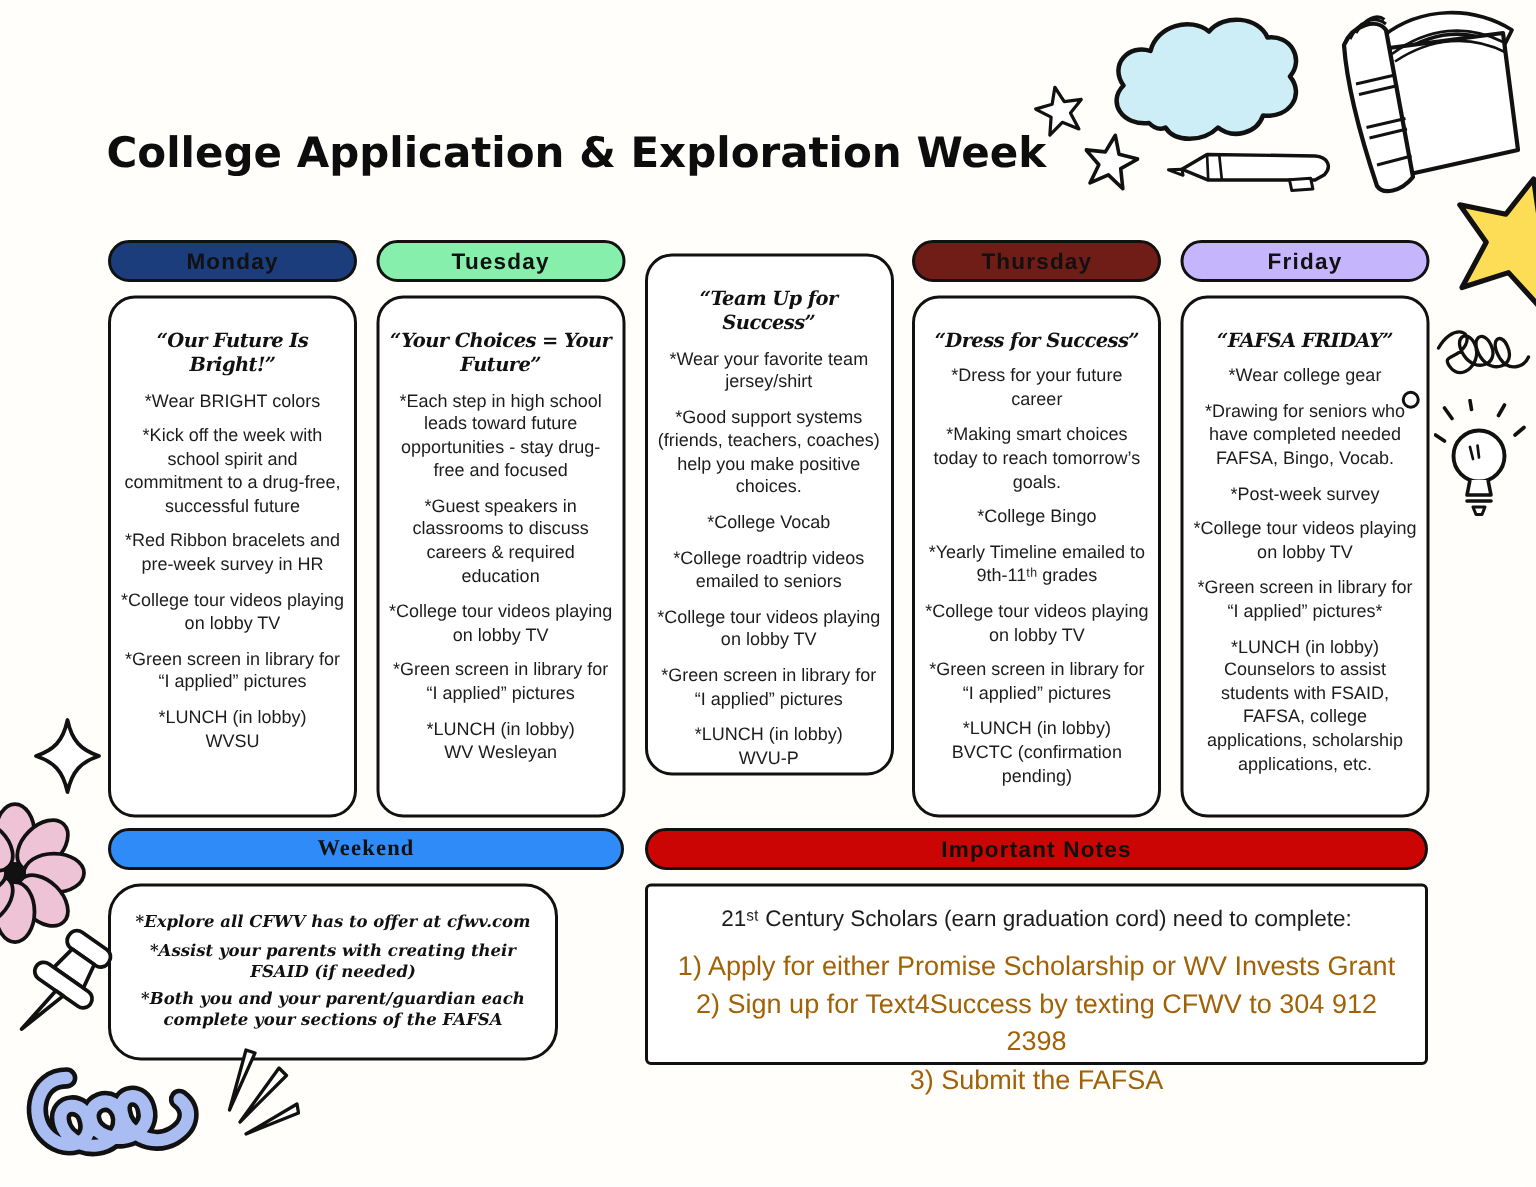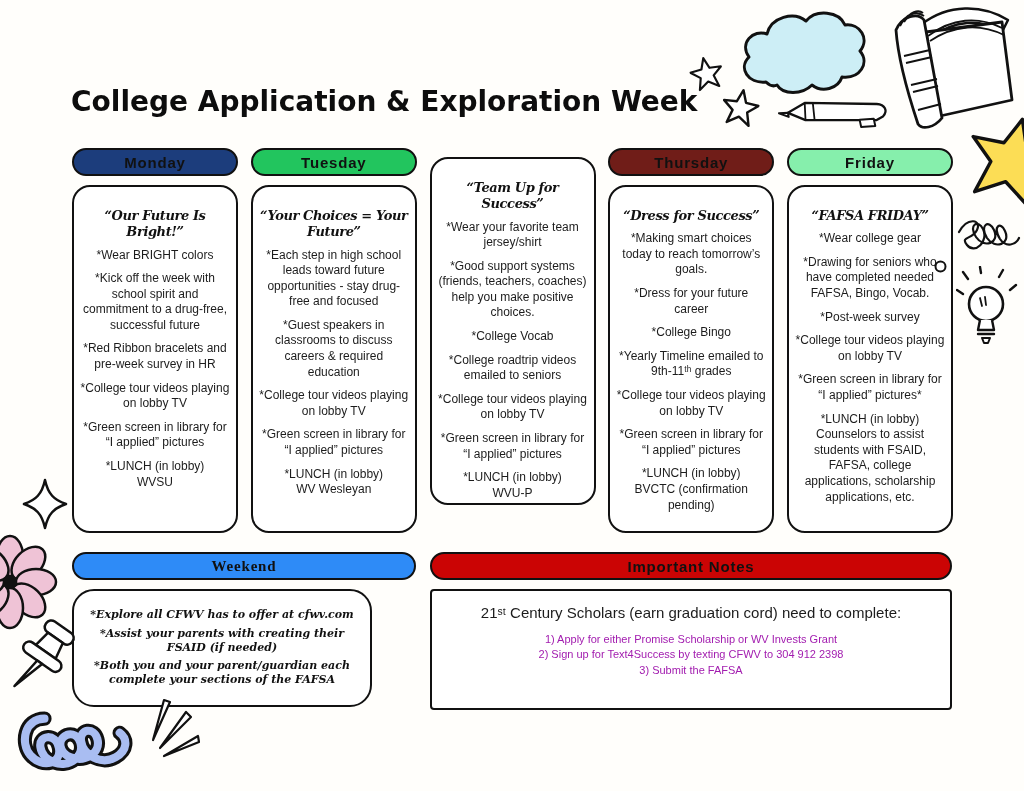--- a/index.html
+++ b/index.html
@@ -6,21 +6,21 @@
   .poster{
     position:relative;width:1024px;height:791px;background:#fffefb;overflow:hidden;
     font-family:"Liberation Sans",sans-serif;color:#161616;
   }
   .title{
     position:absolute;left:71px;top:88px;margin:0;line-height:1;
     font-family:"DejaVu Sans",sans-serif;font-weight:bold;font-size:28px;
     letter-spacing:0px;color:#0d0d0d;white-space:nowrap;
   }
   
-  .week{position:absolute;left:72px;top:148px;width:881px;display:flex;justify-content:space-between;border-radius:23px;}
+  .week{position:absolute;left:72px;top:160px;width:881px;display:flex;justify-content:space-between;border-radius:23px;}
   .day-col{width:166px;display:flex;flex-direction:column;}
   .pill{
     height:28px;border:2.5px solid #111;border-radius:15px;box-sizing:border-box;
     display:flex;align-items:center;justify-content:center;
   }
   .pill span{font-weight:bold;font-size:15px;letter-spacing:0.8px;color:#111;}
   .day-card{
     margin-top:9px;height:348px;background:#ffffff;border:2.5px solid #111;border-radius:18px;
     box-sizing:border-box;padding:19px 6px;text-align:center;overflow:hidden;
   }
@@ -43,21 +43,21 @@
     font-size:11px;line-height:1.3;margin:4px 0;color:#111;
   }
   
   .notes-pill{position:absolute;left:430px;top:552px;width:522px;}
   .notes-card{
     position:absolute;left:430px;top:589px;width:522px;height:121px;background:#fff;
     border:2.5px solid #111;border-radius:4px;box-sizing:border-box;padding:13px 16px 10px;
     text-align:center;
   }
   .notes-intro{font-size:15px;margin:0 0 11px;color:#1c1c1c;}
-  .notes-steps p{font-size:11px;line-height:1.4;margin:0;color:#a21caf;}
+  .notes-steps p{font-size:18px;line-height:1.4;margin:0;color:#a16207;}
   
   .doodle{position:absolute;pointer-events:none;}
 </style>
 </head>
 <body>
 
 <div class="poster">
 
   <h1 class="title">College Application &amp; Exploration Week</h1>
 
@@ -75,21 +75,21 @@
             <p>*Red Ribbon bracelets and pre-week survey in HR</p>
             <p>*College tour videos playing on lobby TV</p>
             <p>*Green screen in library for “I applied” pictures</p>
             <p>*LUNCH (in lobby)
 WVSU</p>
           </div>
       </div>
     </div>
 
     <div class="day-col">
-      <div class="pill day-pill" style="background: #22c55e;">
+      <div class="pill day-pill" style="background: #86efac;">
         <span>Tuesday</span>
       </div>
       <div class="day-card">
         <h3 class="card-title">“Your Choices = Your Future”</h3>
         <div class="day-items">
             <p>*Each step in high school leads toward future opportunities - stay drug-free and focused</p>
             <p>*Guest speakers in classrooms to discuss careers &amp; required education</p>
             <p>*College tour videos playing on lobby TV</p>
             <p>*Green screen in library for “I applied” pictures</p>
             <p>*LUNCH (in lobby)
@@ -114,34 +114,34 @@
       </div>
     </div>
 
     <div class="day-col">
       <div class="pill day-pill" style="background: rgb(112, 29, 24);">
         <span>Thursday</span>
       </div>
       <div class="day-card">
         <h3 class="card-title">“Dress for Success”</h3>
         <div class="day-items">
+            <p>*Dress for your future career</p>
             <p>*Making smart choices today to reach tomorrow’s goals.</p>
-            <p>*Dress for your future career</p>
             <p>*College Bingo</p>
             <p>*Yearly Timeline emailed to 9th-11ᵗʰ grades</p>
             <p>*College tour videos playing on lobby TV</p>
             <p>*Green screen in library for “I applied” pictures</p>
             <p>*LUNCH (in lobby)
 BVCTC (confirmation pending)</p>
           </div>
       </div>
     </div>
 
     <div class="day-col">
-      <div class="pill day-pill" style="background: #86efac; text-align: right;">
+      <div class="pill day-pill" style="background: #c4b5fd; text-align: right;">
         <span>Friday</span>
       </div>
       <div class="day-card">
         <h3 class="card-title">“FAFSA FRIDAY”</h3>
         <div class="day-items">
             <p>*Wear college gear</p>
             <p>*Drawing for seniors who have completed needed FAFSA, Bingo, Vocab.</p>
             <p>*Post-week survey</p>
             <p>*College tour videos playing on lobby TV</p>
             <p>*Green screen in library for “I applied” pictures*</p>

